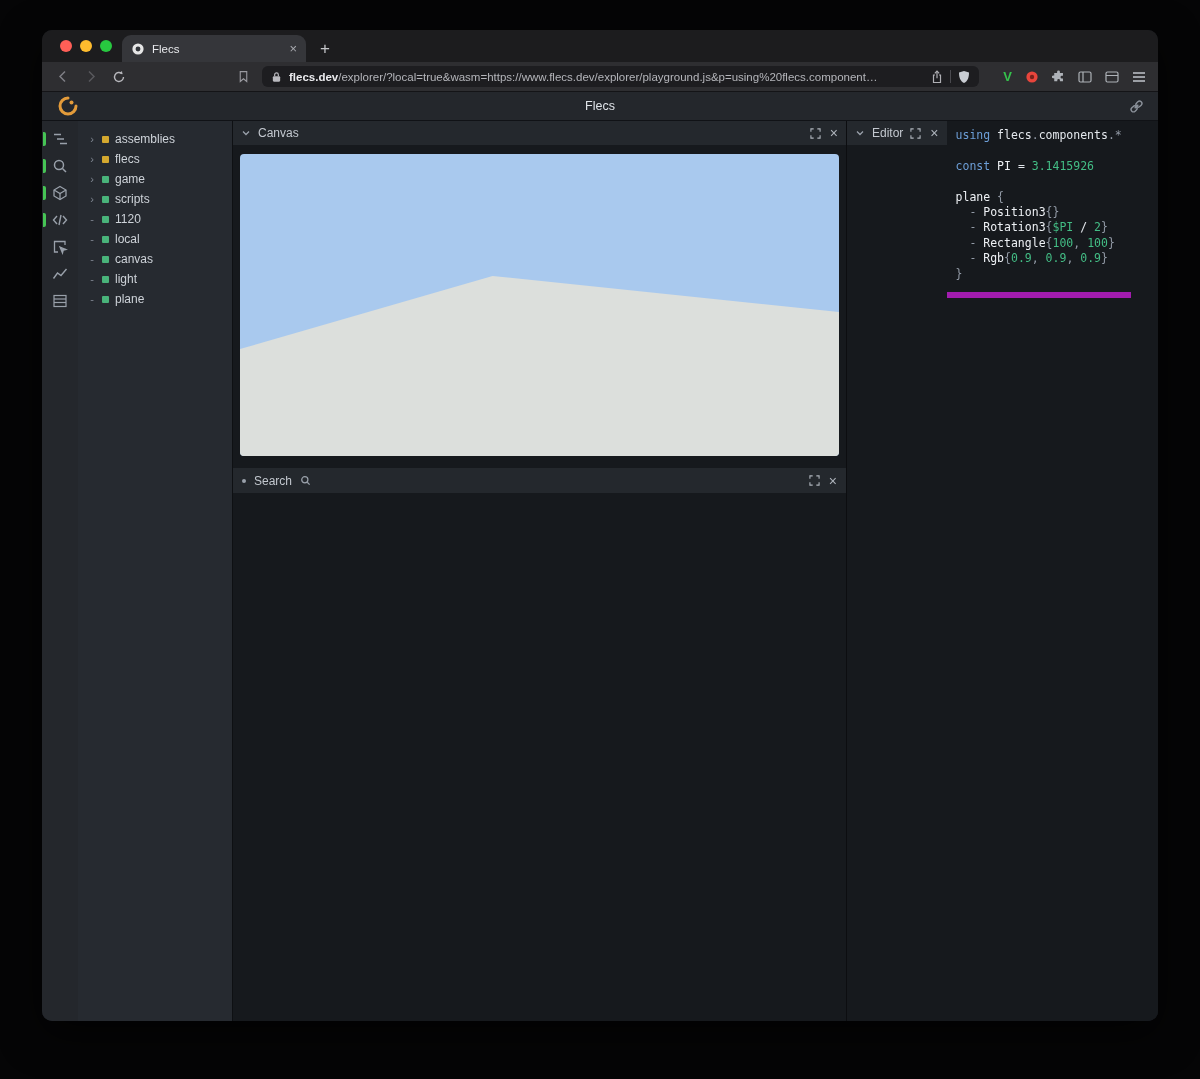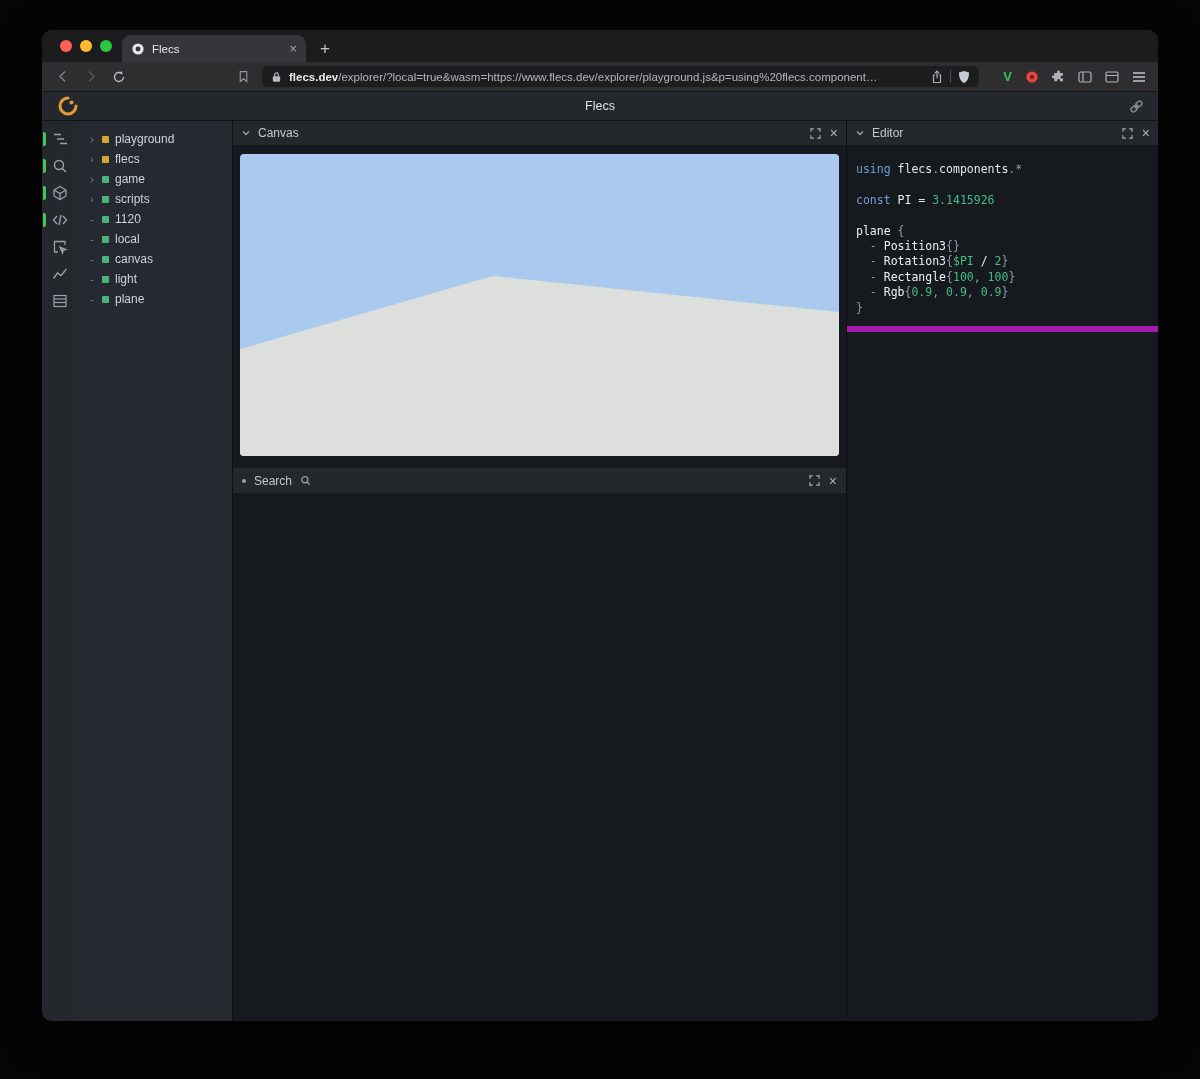--- a/index.html
+++ b/index.html
@@ -84,21 +84,21 @@
   .canvas-scene { display:block; width:100%; height:302px; border-radius:4px; }
 
   .search-bar {
     height:25px; background:#24282d; margin-top:6px; display:flex; align-items:center;
     gap:8px; padding:0 9px; flex:0 0 auto;
   }
   .search-dot { width:4px; height:4px; border-radius:50%; background:#9aa1ab; }
   .search-label { color:#c3c8cf; font-size:12px; }
   .center-empty { flex:1; background:#16191d; }
 
-  .editor-col { width:311px; display:flex; flex-direction:column; flex:0 0 auto; background:#16191d;gap:10px; }
+  .editor-col { width:311px; display:flex; flex:0 0 auto; background:#16191d; }
   .code-area {
     height:177px; padding:7px 9px; border-bottom:6px solid #a21caf;
     font-family:"DejaVu Sans Mono", monospace; font-size:11.5px; line-height:15.4px;
     white-space:pre; overflow:hidden;
   }
   .tk-kw { color:var(--tk-kw,#6d9fd8); }
   .tk-plain { color:var(--tk-plain,#e4e8ed); }
   .tk-bold { color:var(--tk-bold,#eef1f5); font-weight:normal; }
   .tk-num { color:var(--tk-num,#43bd85); }
   .tk-punct { color:var(--tk-punct,#929aa6); }
@@ -279,21 +279,21 @@
             <line x1="2" y1="6" x2="14" y2="6"></line>
             <line x1="2" y1="9.5" x2="14" y2="9.5"></line>
         </svg>
       </div>
     </div>
 
     <div class="tree-panel">
         <div class="tree-item">
           <span class="tree-mark">›</span>
           <span class="tree-square" style="background: rgb(212, 168, 47);"></span>
-          <span class="tree-label">playground</span>
+          <span class="tree-label">assemblies</span>
         </div>
         <div class="tree-item">
           <span class="tree-mark">›</span>
           <span class="tree-square" style="background: rgb(212, 168, 47);"></span>
           <span class="tree-label">flecs</span>
         </div>
         <div class="tree-item">
           <span class="tree-mark">›</span>
           <span class="tree-square" style="background: rgb(73, 179, 122);"></span>
           <span class="tree-label">game</span>

